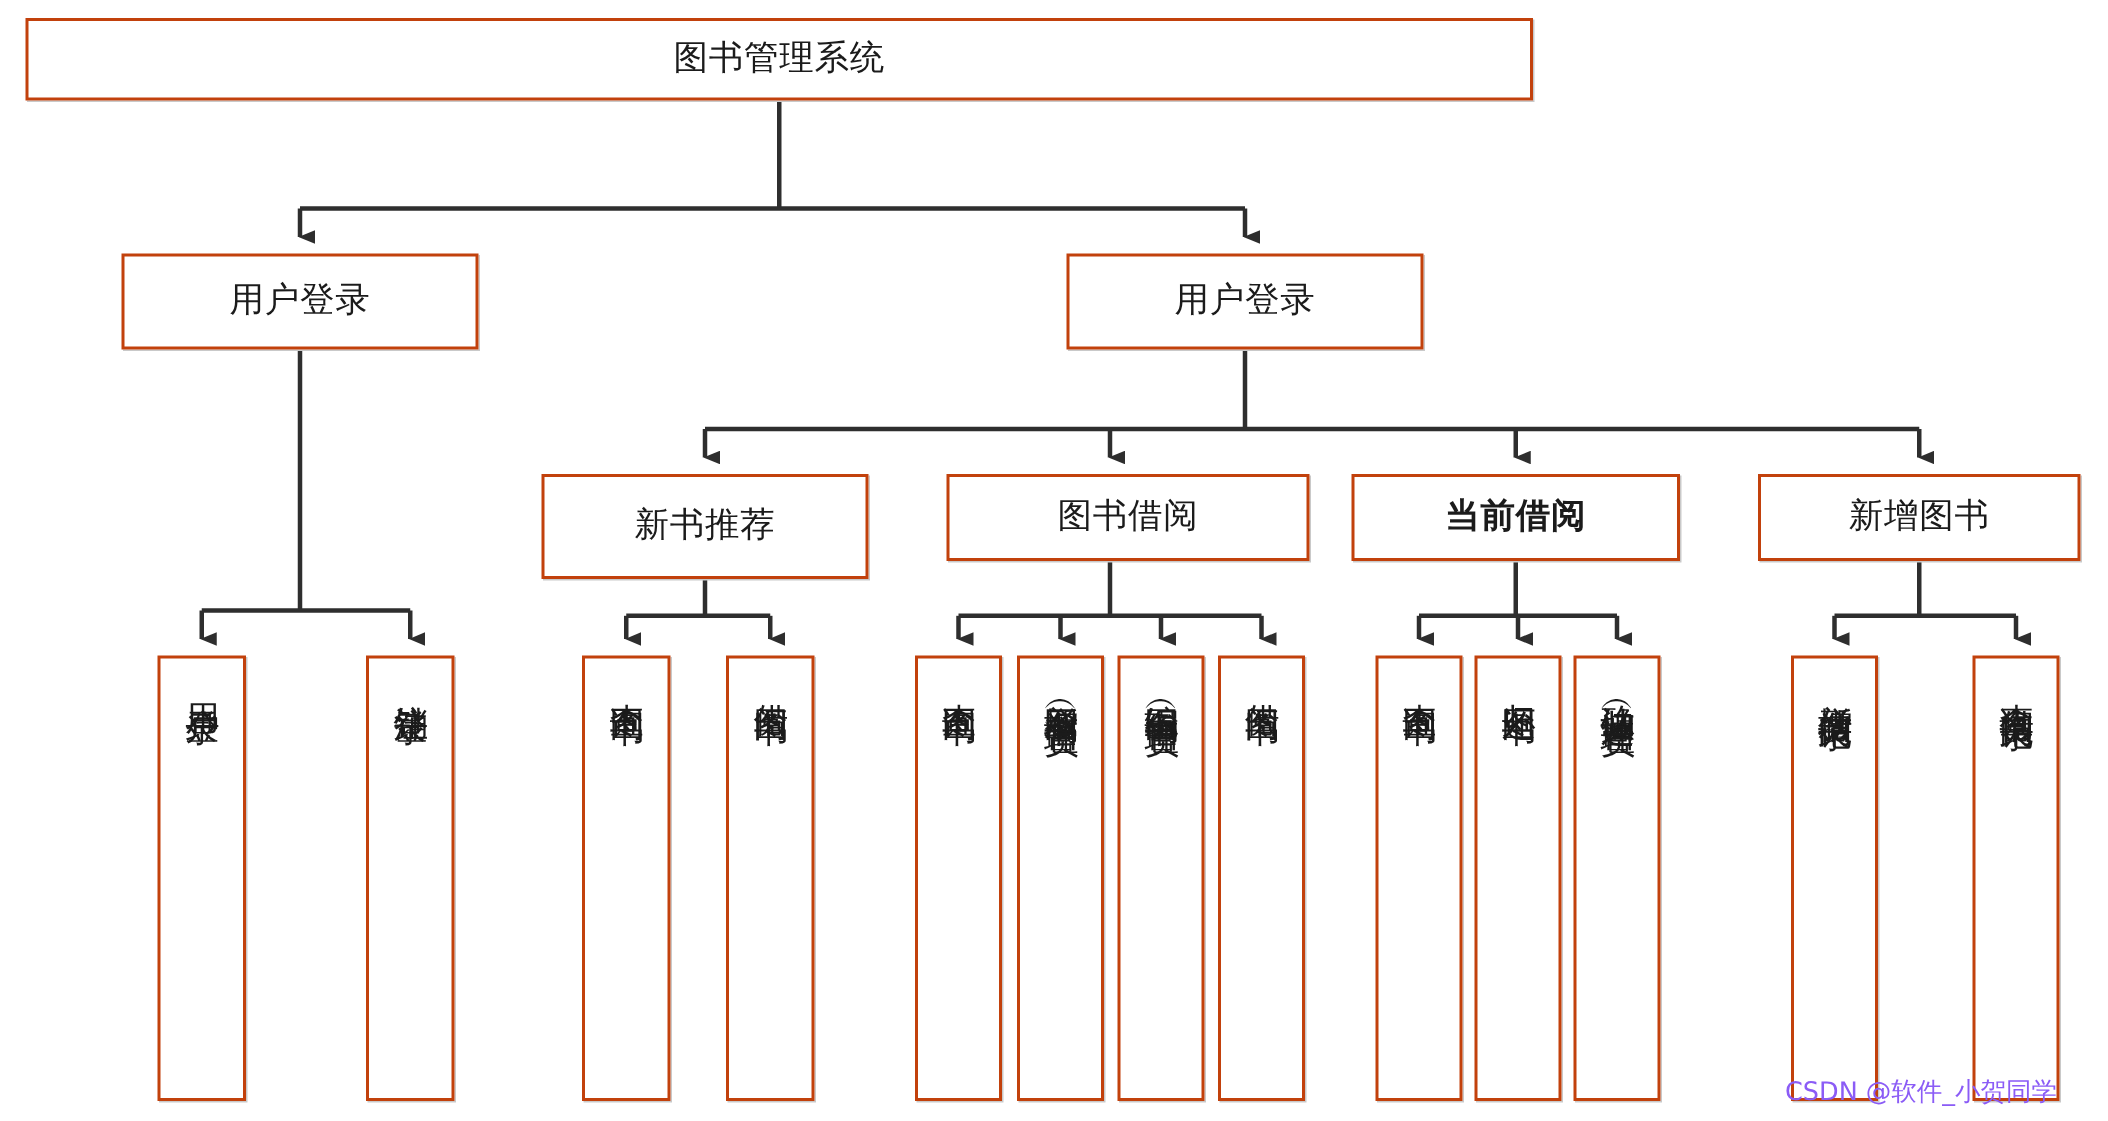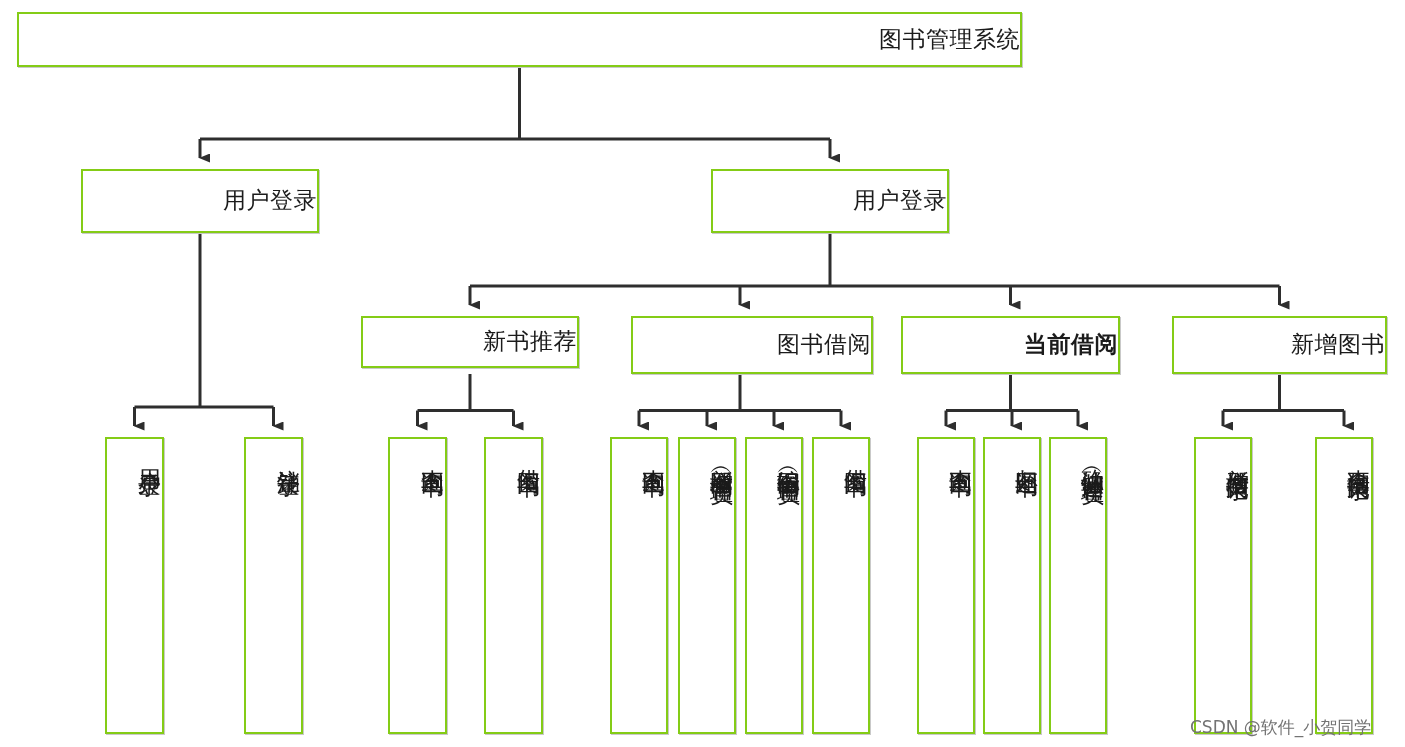--- a/index.html
+++ b/index.html
@@ -20,25 +20,25 @@
   svg#flow-svg {
     position: absolute;
     left: 0;
     top: 0;
     width: 1405px;
     height: 747px;
   }
   .node-box {
     position: absolute;
     box-sizing: border-box;
-    border: 2px solid #84cc16;
+    border: 2px solid #c2410c;
     background: #ffffff;
     display: flex;
     align-items: center;
-    justify-content: flex-end;
+    justify-content: center;
     box-shadow: 1px 1px 0 #c9c9c9;
   }
   .node-label {
     color: #1b1b1b;
     font-family: "DejaVu Sans", "Liberation Sans", sans-serif;
     line-height: 1.18;
     letter-spacing: 0.5px;
     white-space: pre;
   }
   .horiz .node-label {
@@ -53,21 +53,21 @@
     text-orientation: upright;
     font-size: 23px;
     letter-spacing: 2px;
     line-height: 1.05;
   }
   .watermark {
     position: absolute;
     left: 1190px;
     top: 716px;
     font-size: 17px;
-    color: #737373;
+    color: #8b5cf6;
     font-family: "DejaVu Sans", "Liberation Sans", sans-serif;
     white-space: pre;
     pointer-events: none;
   }
 </style>
 </head>
 <body>
 
 <div id="diagram-root">
 
@@ -117,21 +117,21 @@
   <div id="node-layer">
       <div class="node-box horiz" style="left: 17px; top: 12px; width: 1005px; height: 55px;">
         <span class="node-label">图书管理系统</span>
       </div>
       <div class="node-box horiz" style="left: 81px; top: 169px; width: 238px; height: 64px;">
         <span class="node-label">用户登录</span>
       </div>
       <div class="node-box horiz" style="left: 711px; top: 169px; width: 238px; height: 64px;">
         <span class="node-label">用户登录</span>
       </div>
-      <div class="node-box horiz" style="left: 361px; top: 316px; width: 218px; height: 52px;">
+      <div class="node-box horiz" style="left: 361px; top: 316px; width: 218px; height: 70px;">
         <span class="node-label">新书推荐</span>
       </div>
       <div class="node-box horiz" style="left: 631px; top: 316px; width: 242px; height: 58px;">
         <span class="node-label">图书借阅</span>
       </div>
       <div class="node-box horiz" style="left: 901px; top: 316px; width: 219px; height: 58px; font-weight: bold;">
         <span class="node-label">当前借阅</span>
       </div>
       <div class="node-box horiz" style="left: 1172px; top: 316px; width: 215px; height: 58px;">
         <span class="node-label">新增图书</span>

